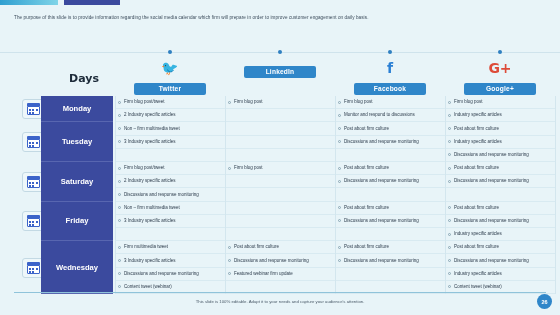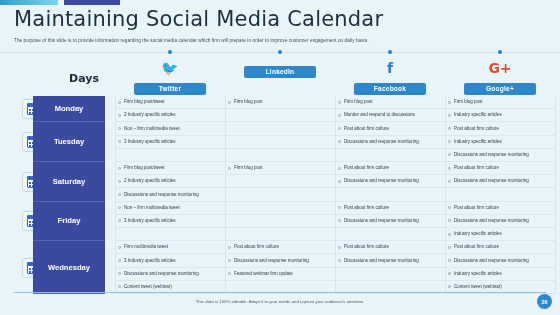--- a/index.html
+++ b/index.html
@@ -91,21 +91,21 @@
     border:1px solid #c3d9e4;
     border-radius:3px;
     display:flex; align-items:center; justify-content:center;
   }
   .cal-ico { width:13px; height:12px; position:relative; }
   .cal-ico .top { position:absolute; top:0; left:0; width:13px; height:3px; background:#3b63c9; border-radius:1px 1px 0 0; }
   .cal-ico .bd { position:absolute; top:3px; left:0; width:13px; height:9px; background:#fff; border:1px solid #3b63c9; border-radius:0 0 1px 1px; }
   .cal-ico .d { position:absolute; width:2px; height:2px; background:#3b63c9; }
 
   .day-cell {
-    position:absolute; left:33px; width:72px;
+    position:absolute; left:41px; width:72px;
     background:#3b4a9e;
     color:#fff;
     font-size:7.6px; font-weight:bold;
     display:flex; align-items:center; justify-content:center;
     border-bottom:1px solid #5866b0;
   }
   .cell {
     position:absolute;
     font-size:4.5px;
     color:#2b3a4a;
@@ -142,21 +142,20 @@
 </head>
 <body>
 
 <div class="topbars">
   <div class="topbar-a"></div>
   <div class="topbar-gap"></div>
   <div class="topbar-b"></div>
 </div>
 
 <div class="header">
-  <div class="title">Maintaining Social Media Calendar</div>
   <div class="subtitle">The purpose of this slide is to provide information regarding the social media calendar which firm will prepare in order to improve customer engagement on daily basis.</div>
 </div>
 
 <div class="band"></div>
 
 <div class="table">
   <div class="thead" id="thead">
     <div class="days-head">Days</div>
   <div class="plat" style="left: 115px;"><div class="glyph tw-glyph">🐦</div><div class="pill">Twitter</div></div>
       <div class="plat" style="left: 225px;"><div class="pill">LinkedIn</div></div>

